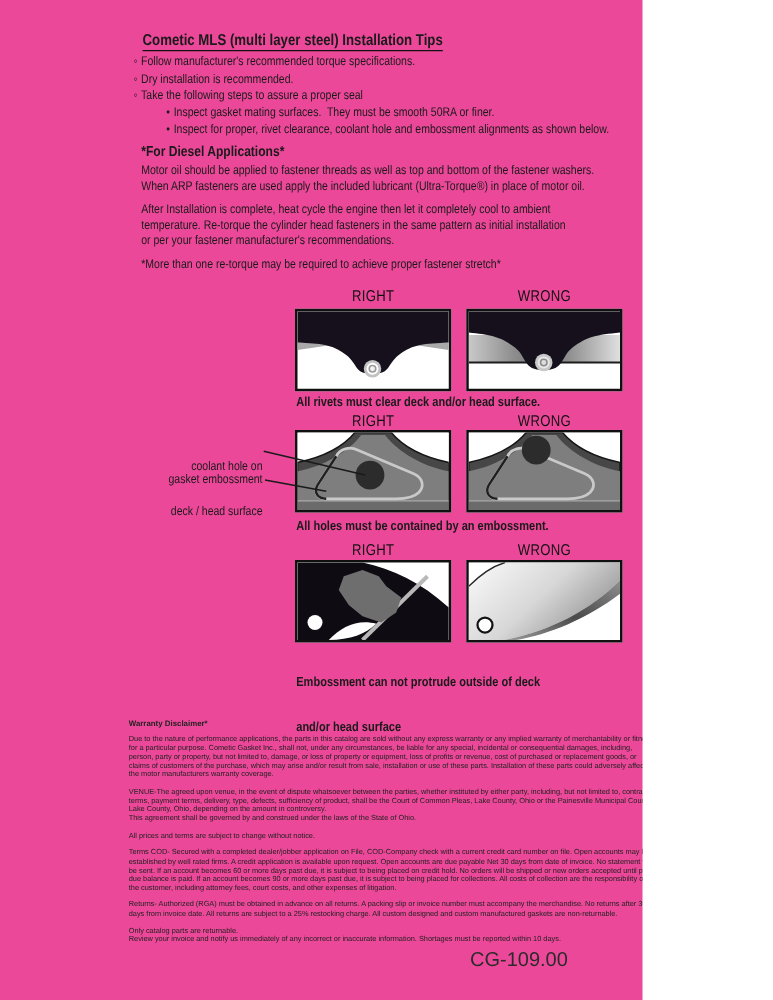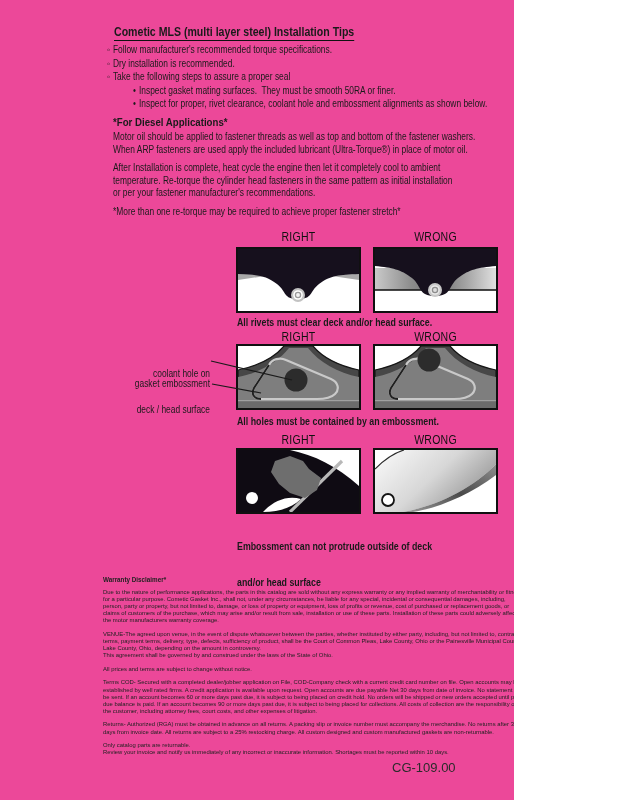--- a/index.html
+++ b/index.html
@@ -21,21 +21,21 @@
   .hdr{position:absolute;width:125px;text-align:center;font-size:12.5px;letter-spacing:.3px;color:#111;}
   .dbox{position:absolute;width:121px;height:62px;border:2px solid #101010;background:#fff;}
   .dbox svg{display:block;width:121px;height:62px;}
   .cap{position:absolute;font-weight:bold;font-size:10.5px;white-space:pre;line-height:12px;}
   .lab{position:absolute;left:58px;width:152px;text-align:right;font-size:10px;line-height:12px;white-space:pre;}
   .overlay{position:absolute;left:0;top:0;width:618px;height:800px;pointer-events:none;}
   .disc{position:absolute;left:103px;top:576px;width:420px;color:#222;}
   .disc h4{margin:0 0 6px 0;font-size:6.3px;}
   .disc p{margin:0 0 6.5px 0;font-size:5.9px;line-height:7.1px;}
   .disc p.tight{margin-bottom:0;}
-  .footer{position:absolute;left:392px;top:760px;font-size:13px;color:#2b2b2b;}
+  .footer{position:absolute;left:376px;top:760px;font-size:16px;color:#2b2b2b;}
 </style>
 </head>
 <body>
 
 <div class="page">
 
   <div class="title cx">Cometic MLS (multi layer steel) Installation Tips</div>
 
   <div class="bullets cx">
     <div class="b-line"><span class="marker">◦</span><span>Follow manufacturer's recommended torque specifications.</span></div>

